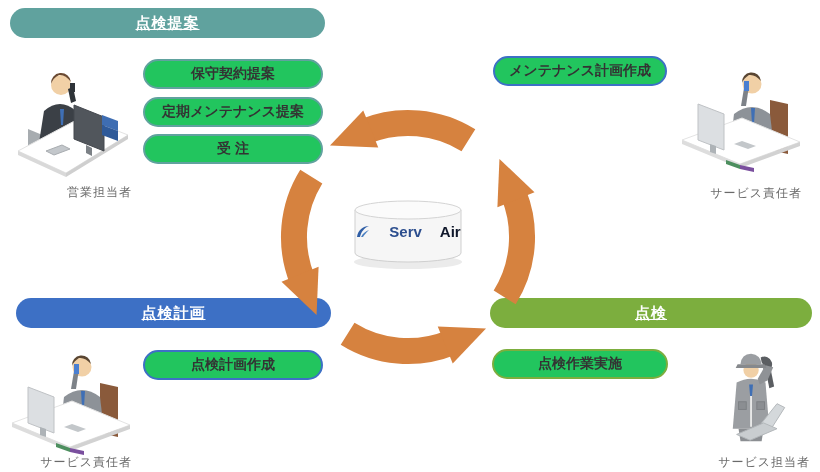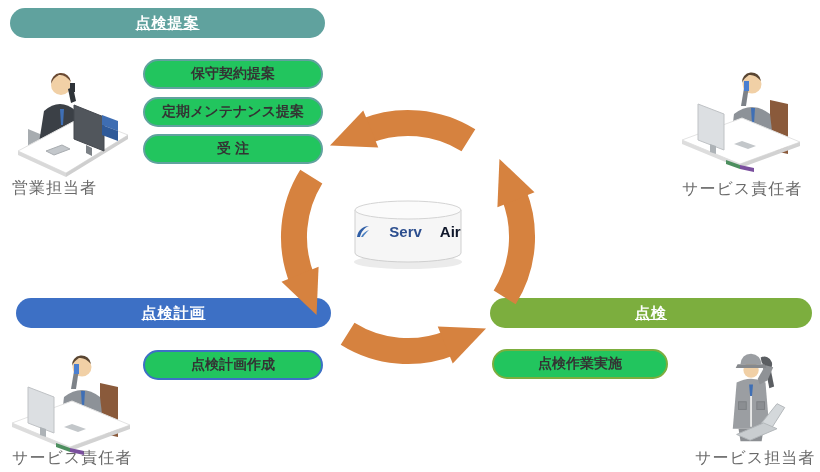--- a/index.html
+++ b/index.html
@@ -18,22 +18,22 @@
   .step-pill{
     position:absolute;height:30px;background:#22c55e;border-radius:16px;
     display:flex;align-items:center;justify-content:center;
     font-size:14px;font-weight:600;color:#333333;box-sizing:border-box;
   }
   .pill-teal{border:2px solid #60A29E;}
   .pill-blue{border:2px solid #3D70C5;}
   .pill-green{border:2px solid #7CAE3E;}
   .person{position:absolute;}
   .person-label{
-    position:absolute;font-size:16px;color:#6a6a6a;letter-spacing:1px;
-    text-align:left;white-space:nowrap;
+    position:absolute;font-size:12px;color:#6a6a6a;letter-spacing:1px;
+    text-align:right;white-space:nowrap;margin-top:6px;
   }
   .cylinder{position:absolute;left:352px;top:196px;width:112px;height:76px;}
   .logo-row{
     position:absolute;left:0;right:0;top:27px;display:flex;align-items:center;
     justify-content:center;gap:18px;font-size:15px;font-weight:bold;
   }
   .logo-dark{color:#2C4E8E;}
   .logo-light{color:#0f172a;}
   .arrows{position:absolute;left:260px;top:80px;width:300px;height:320px;}
 </style>
@@ -46,20 +46,21 @@
 
 
   <div class="quad-header hdr-blue" style="left:16px;top:298px;width:315px;">点検計画</div>
 
   <div class="quad-header hdr-green" style="left:490px;top:298px;width:322px;">点検</div>
 
   <div class="step-pill pill-teal" style="left:143px;top:59px;width:180px;">保守契約提案</div>
   <div class="step-pill pill-teal" style="left:143px;top:134px;width:180px;">受 注</div>
   <div class="step-pill pill-teal" style="left:143px;top:97px;width:180px;">定期メンテナンス提案</div>
 
+  <div class="step-pill pill-blue" style="left:493px;top:56px;width:174px;">メンテナンス計画作成</div>
 
   <div class="step-pill pill-blue" style="left:143px;top:350px;width:180px;">点検計画作成</div>
 
   <div class="step-pill pill-green" style="left:492px;top:349px;width:176px;">点検作業実施</div>
 
   <div class="person" style="left:12px;top:55px;width:120px;height:122px;">
     <svg width="120" height="122" viewBox="0 0 120 122">
       <polygon points="16,74 40,84 40,108 16,98" fill="#a7acb0"></polygon>
       <path d="M32,56 Q48,42 64,56 L70,94 L26,94 Z" fill="#3b4046"></path>
       <polygon points="48,54 52,54 51,70 49,70" fill="#3f6fb5"></polygon>

